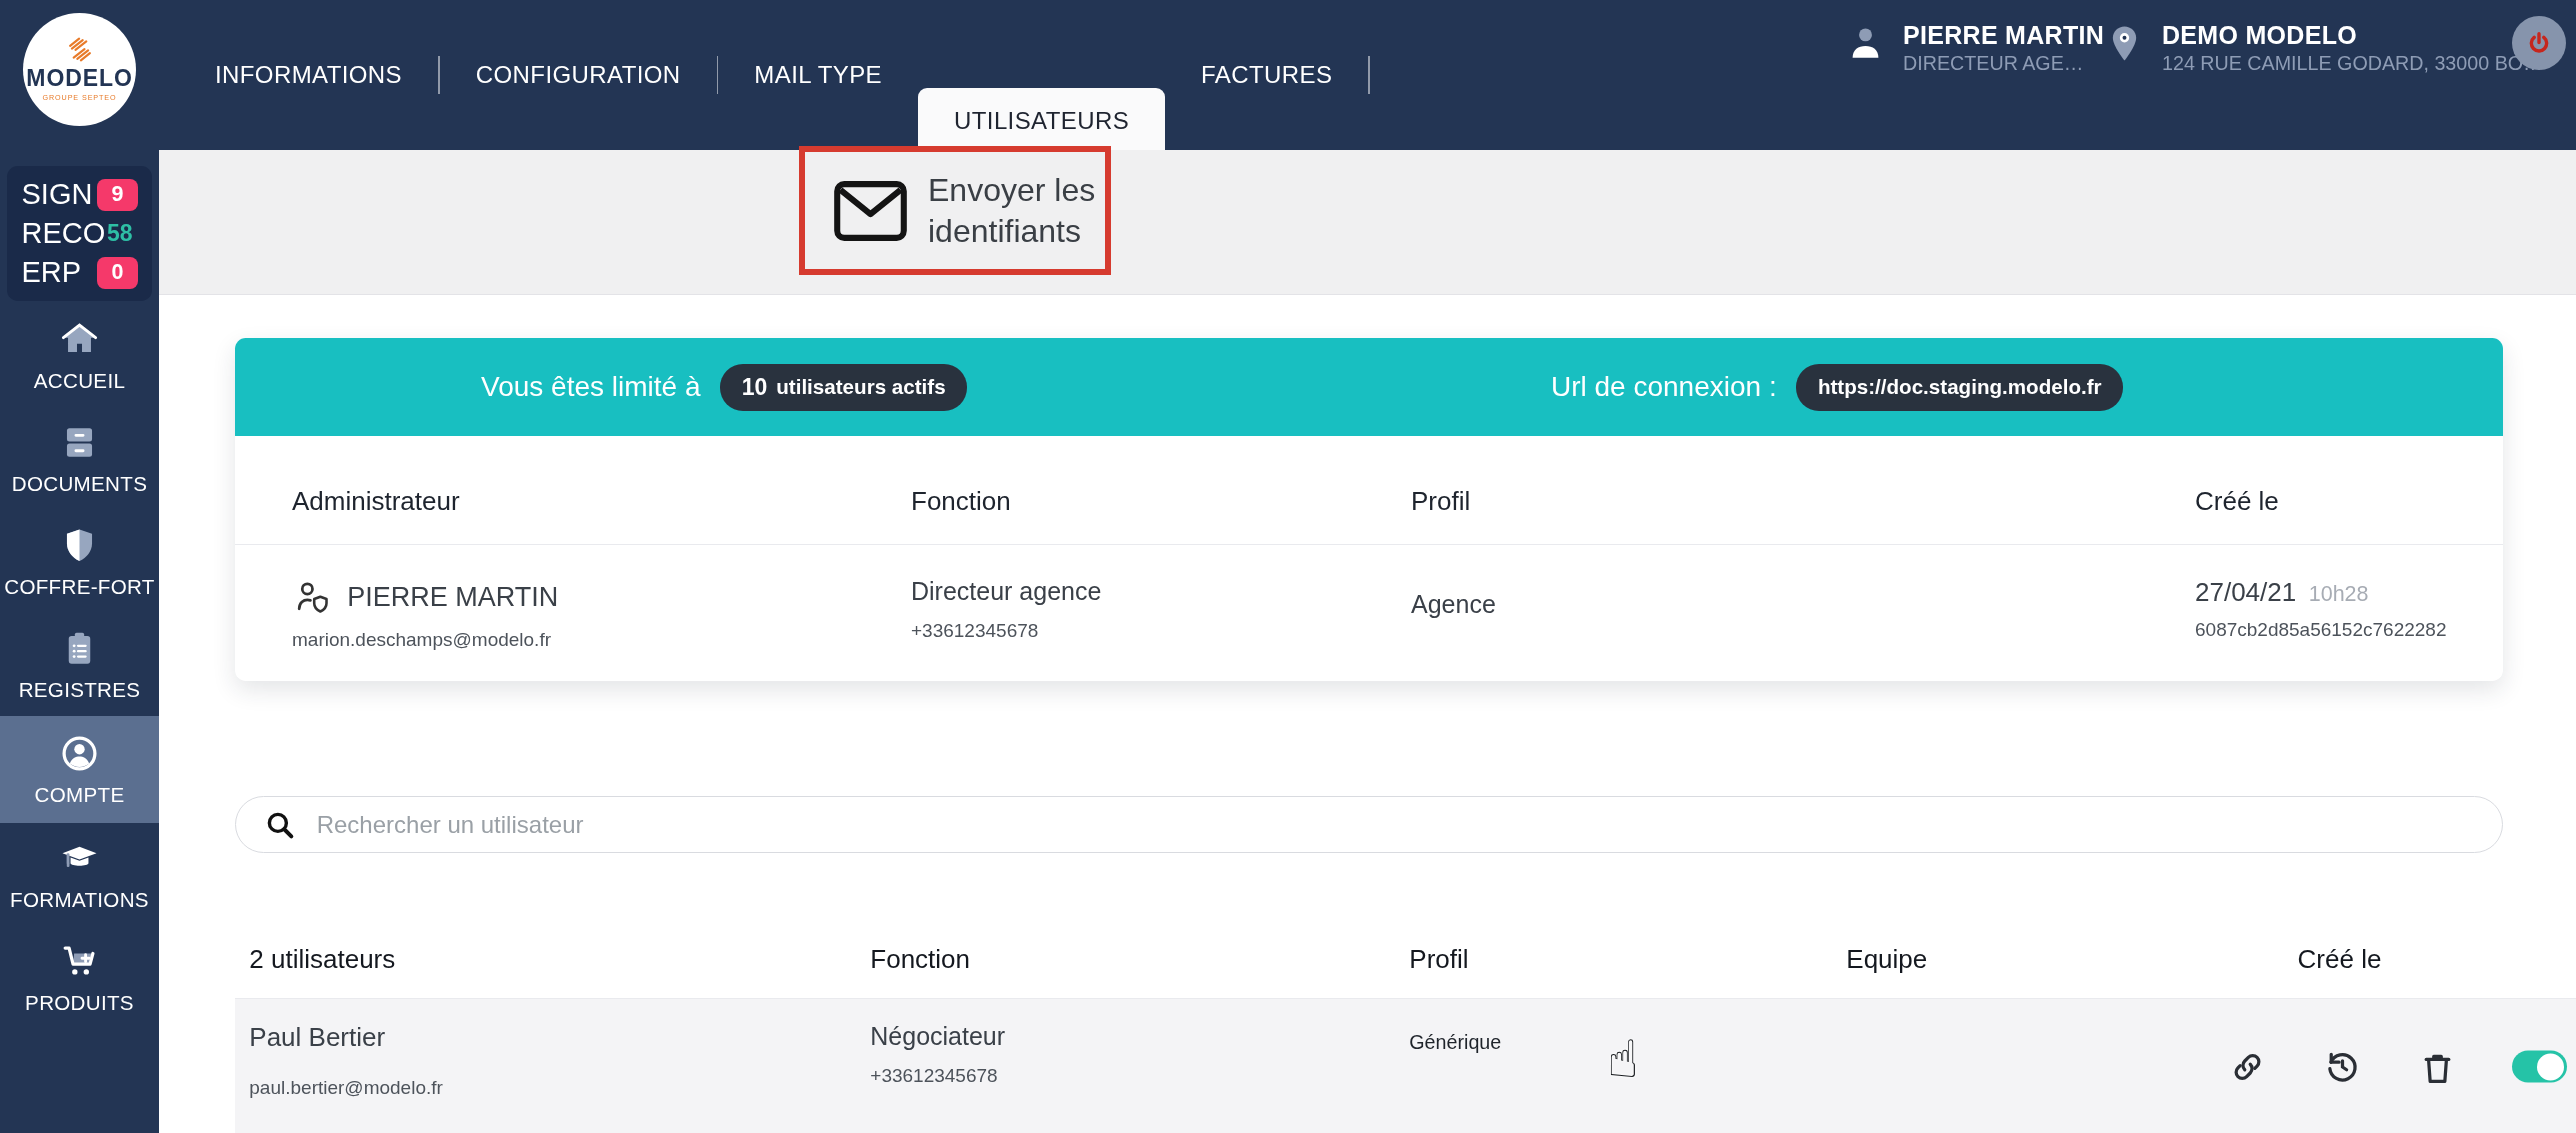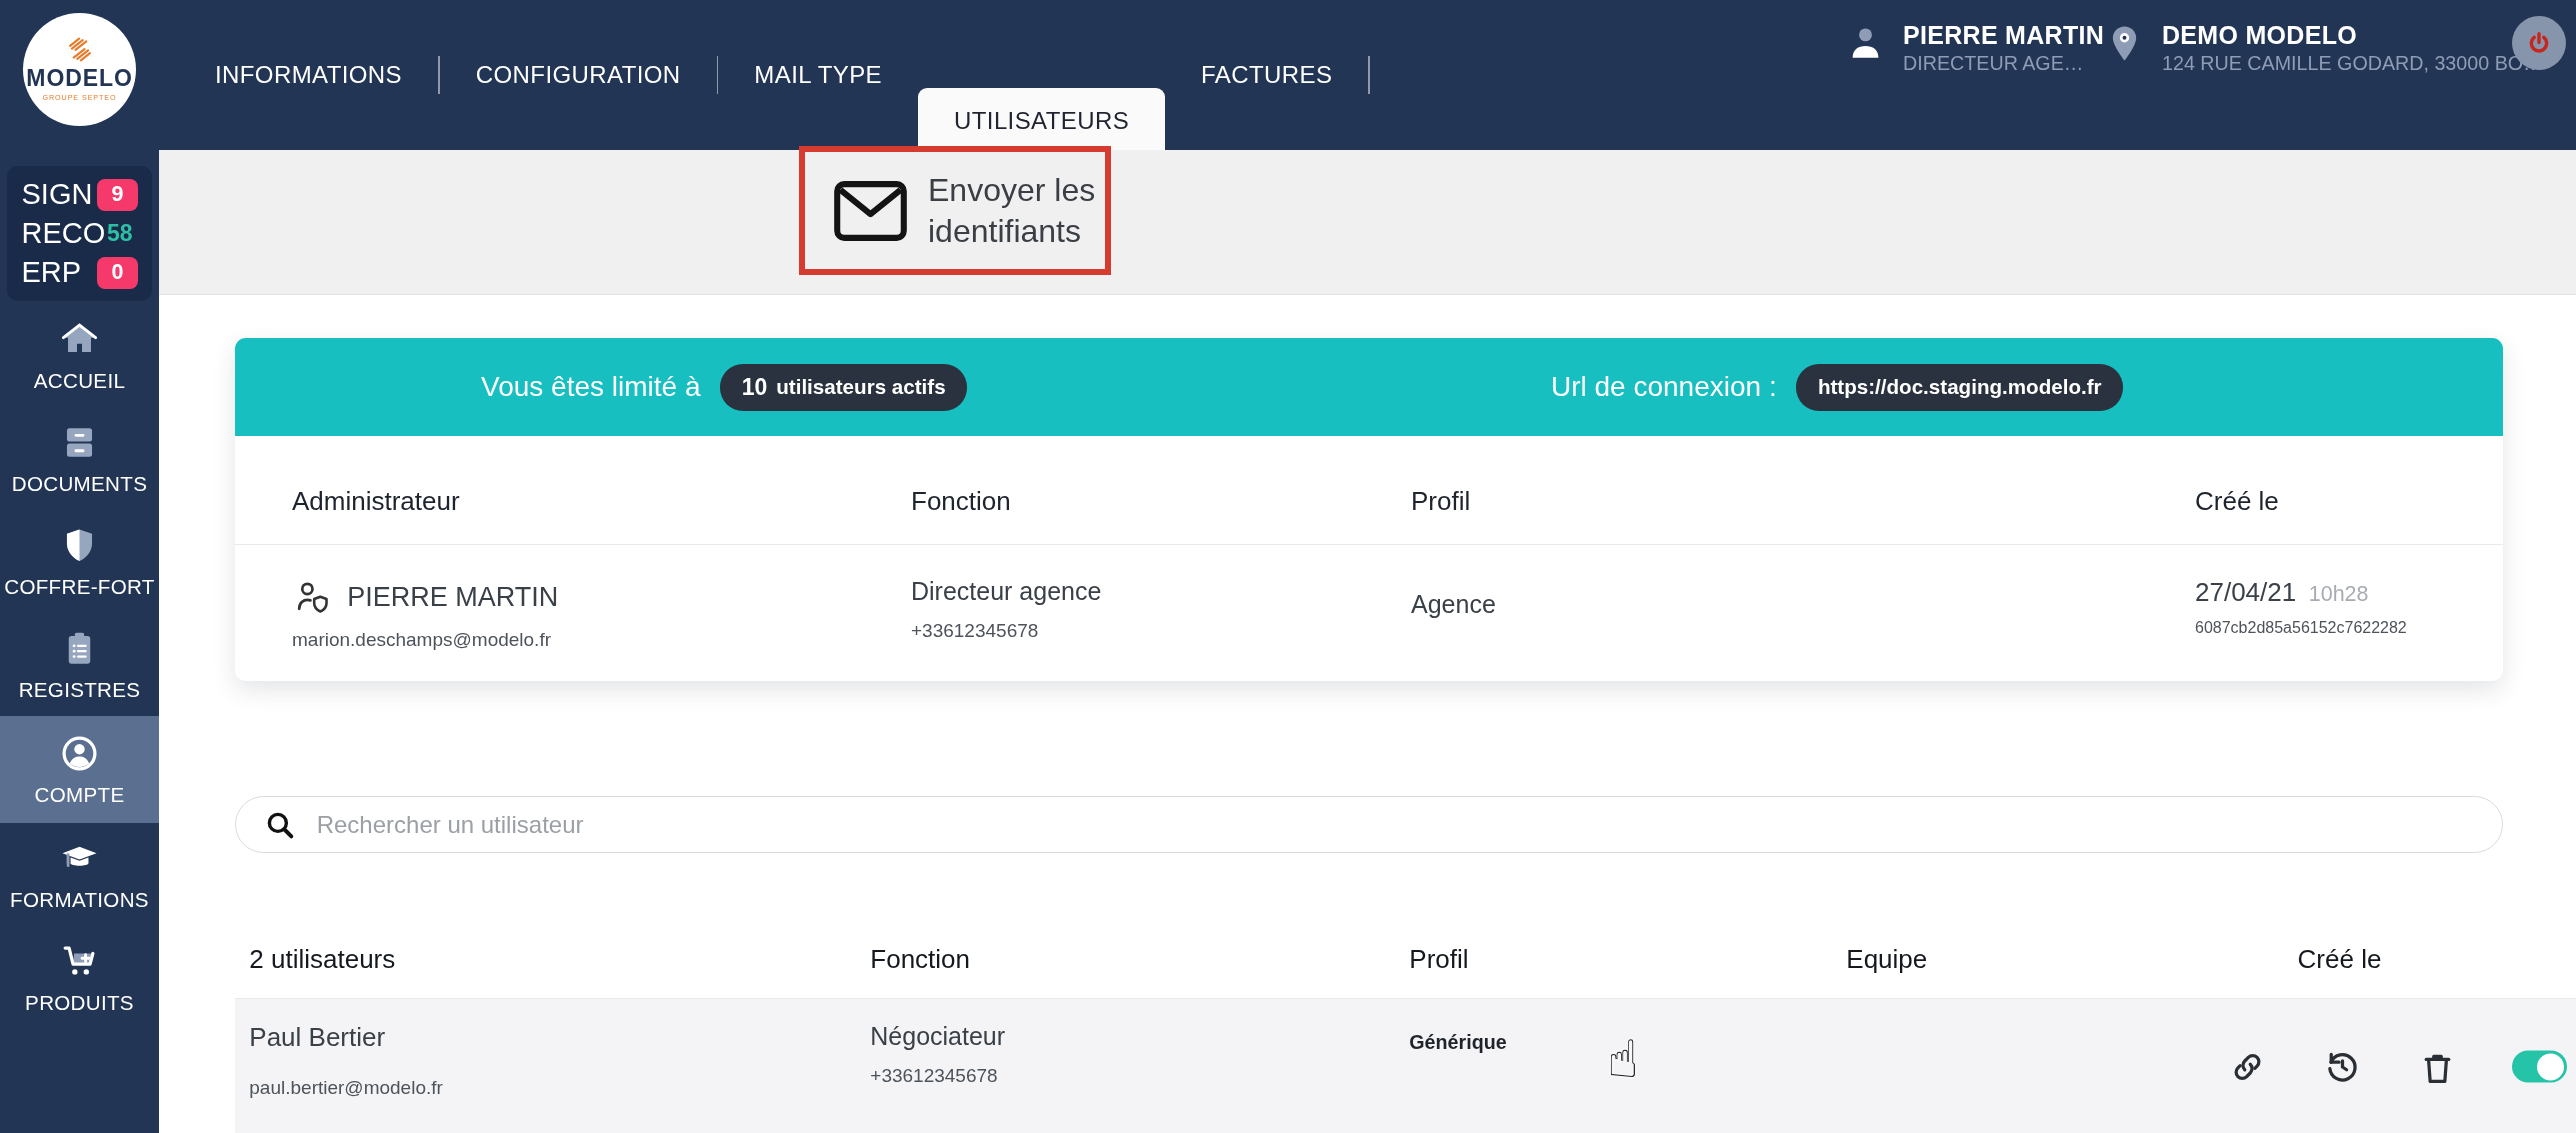--- a/index.html
+++ b/index.html
@@ -72,37 +72,37 @@
   .admin-row{display:grid;grid-template-columns:619px 500px 784px 1fr;padding:32px 25px 30px 57px}
   .cell-nameline{display:flex;align-items:center;gap:14.3px}
   .pshield{width:41px;height:41px}
   .c-name{font-size:27px;color:#3A4048}
   .c-email{font-size:19px;color:#4D535B;margin-top:10.7px}
   .c-main{font-size:25px;color:#3A4048}
   .c-sub{font-size:19px;color:#4D535B;margin-top:14.3px}
   .c-date-line{display:flex;align-items:baseline;gap:12.5px}
   .c-date{font-size:26px;color:#3A4048}
   .c-time{font-size:21.5px;color:#A7ACB4}
-  .c-uid{font-size:16px;color:#4D535B;margin-top:10.7px}
+  .c-uid{font-size:19px;color:#4D535B;margin-top:10.7px}
 
   
   .searchbar{position:absolute;left:235px;top:796px;width:2268px;height:57px;background:#fff;border:1.8px solid #D9DBE0;
     border-radius:29px;display:flex;align-items:center;gap:19.7px;padding:0 27px;z-index:2}
   .searchbar svg{width:34px;height:34px;flex:0 0 auto}
   .searchbar input{border:none;outline:none;flex:1;font-size:24px;color:#333;background:transparent;font-family:inherit}
   .searchbar input::placeholder{color:#9AA0A6}
 
   
   .users-wrap{position:absolute;left:235px;top:931px;width:2341px;z-index:2}
   .users-headers{display:grid;grid-template-columns:621px 539px 437px 437px 1fr;padding:12.5px 0 23px 14.3px;
     border-bottom:1.8px solid #E9EAEE;font-size:26px;font-weight:500;color:#14181F}
   .user-row{position:relative;display:grid;grid-template-columns:621px 539px 1fr;padding:23px 0 36px 14.3px;background:#F4F4F6}
   .u-name{font-size:26px;color:#3A4048}
   .u-email{font-size:19px;color:#4D535B;margin-top:24px}
-  .u-profil-sub{font-size:19.7px;font-weight:bold;color:#1F242B;margin-top:9px}
+  .u-profil-sub{font-size:19.7px;font-weight:normal;color:#1F242B;margin-top:9px}
   .row-actions{position:absolute;left:1992px;top:50%;transform:translateY(-50%);display:flex;align-items:center;gap:54px}
   .act-ic{width:41px;height:41px;cursor:pointer}
   .toggle{width:55px;height:32px;border-radius:16px;background:#25C3A7;position:relative;cursor:pointer}
   .toggle .knob{position:absolute;right:2.7px;top:2.7px;width:27px;height:27px;border-radius:50%;background:#fff}
 
   .cursor{position:absolute;left:1607px;top:1029px;font-size:52px;color:#15181c;z-index:10;
     text-shadow:0 0 4.5px #fff,0 0 2.7px #fff;font-family:"DejaVu Sans",sans-serif}
 </style>
 </head>
 <body>

